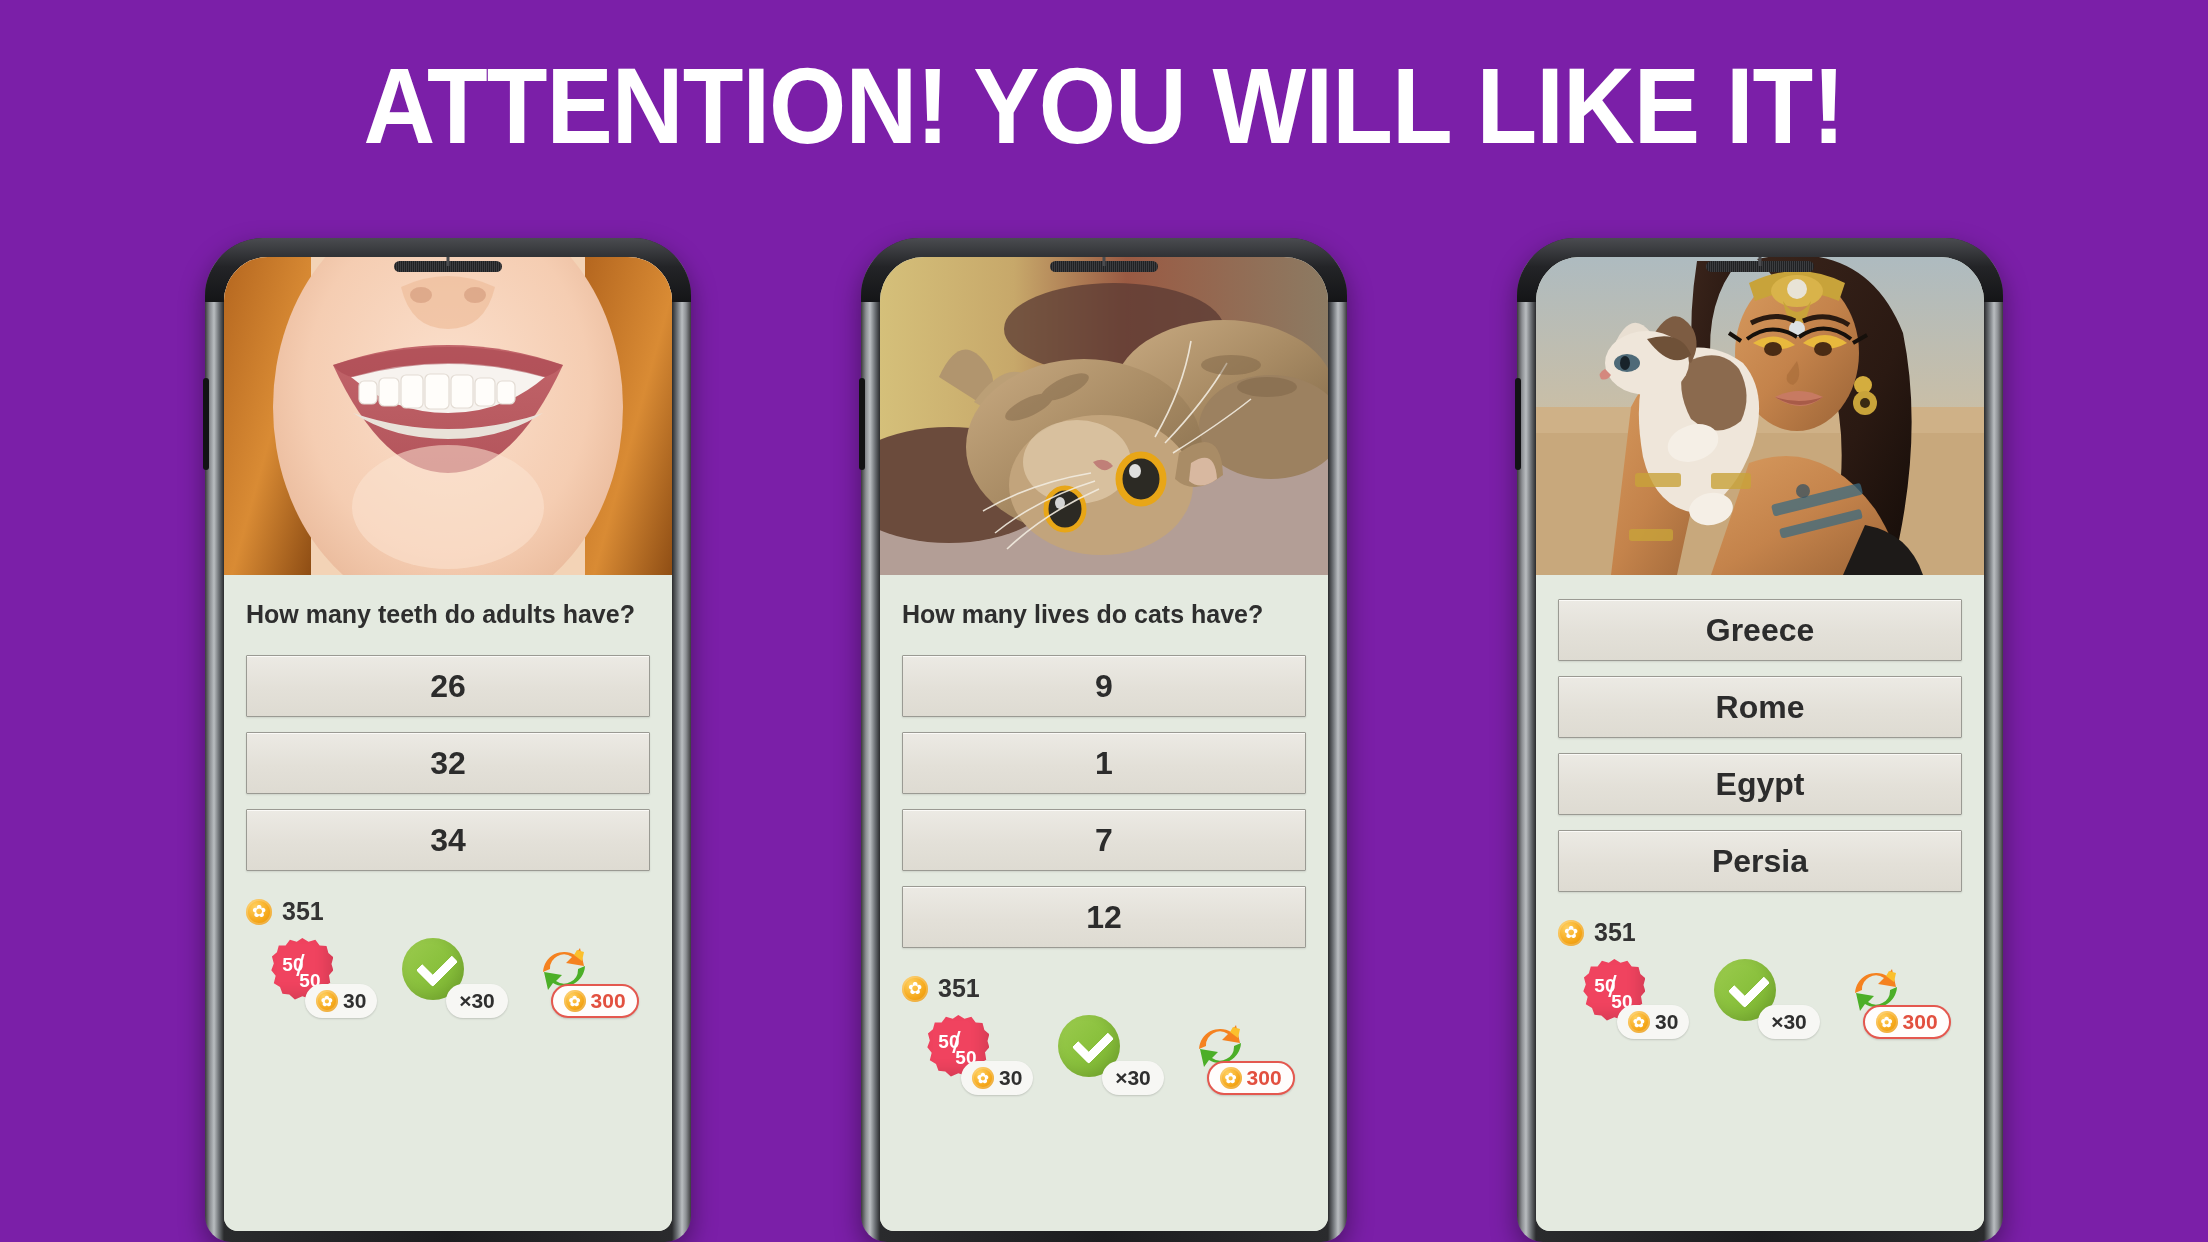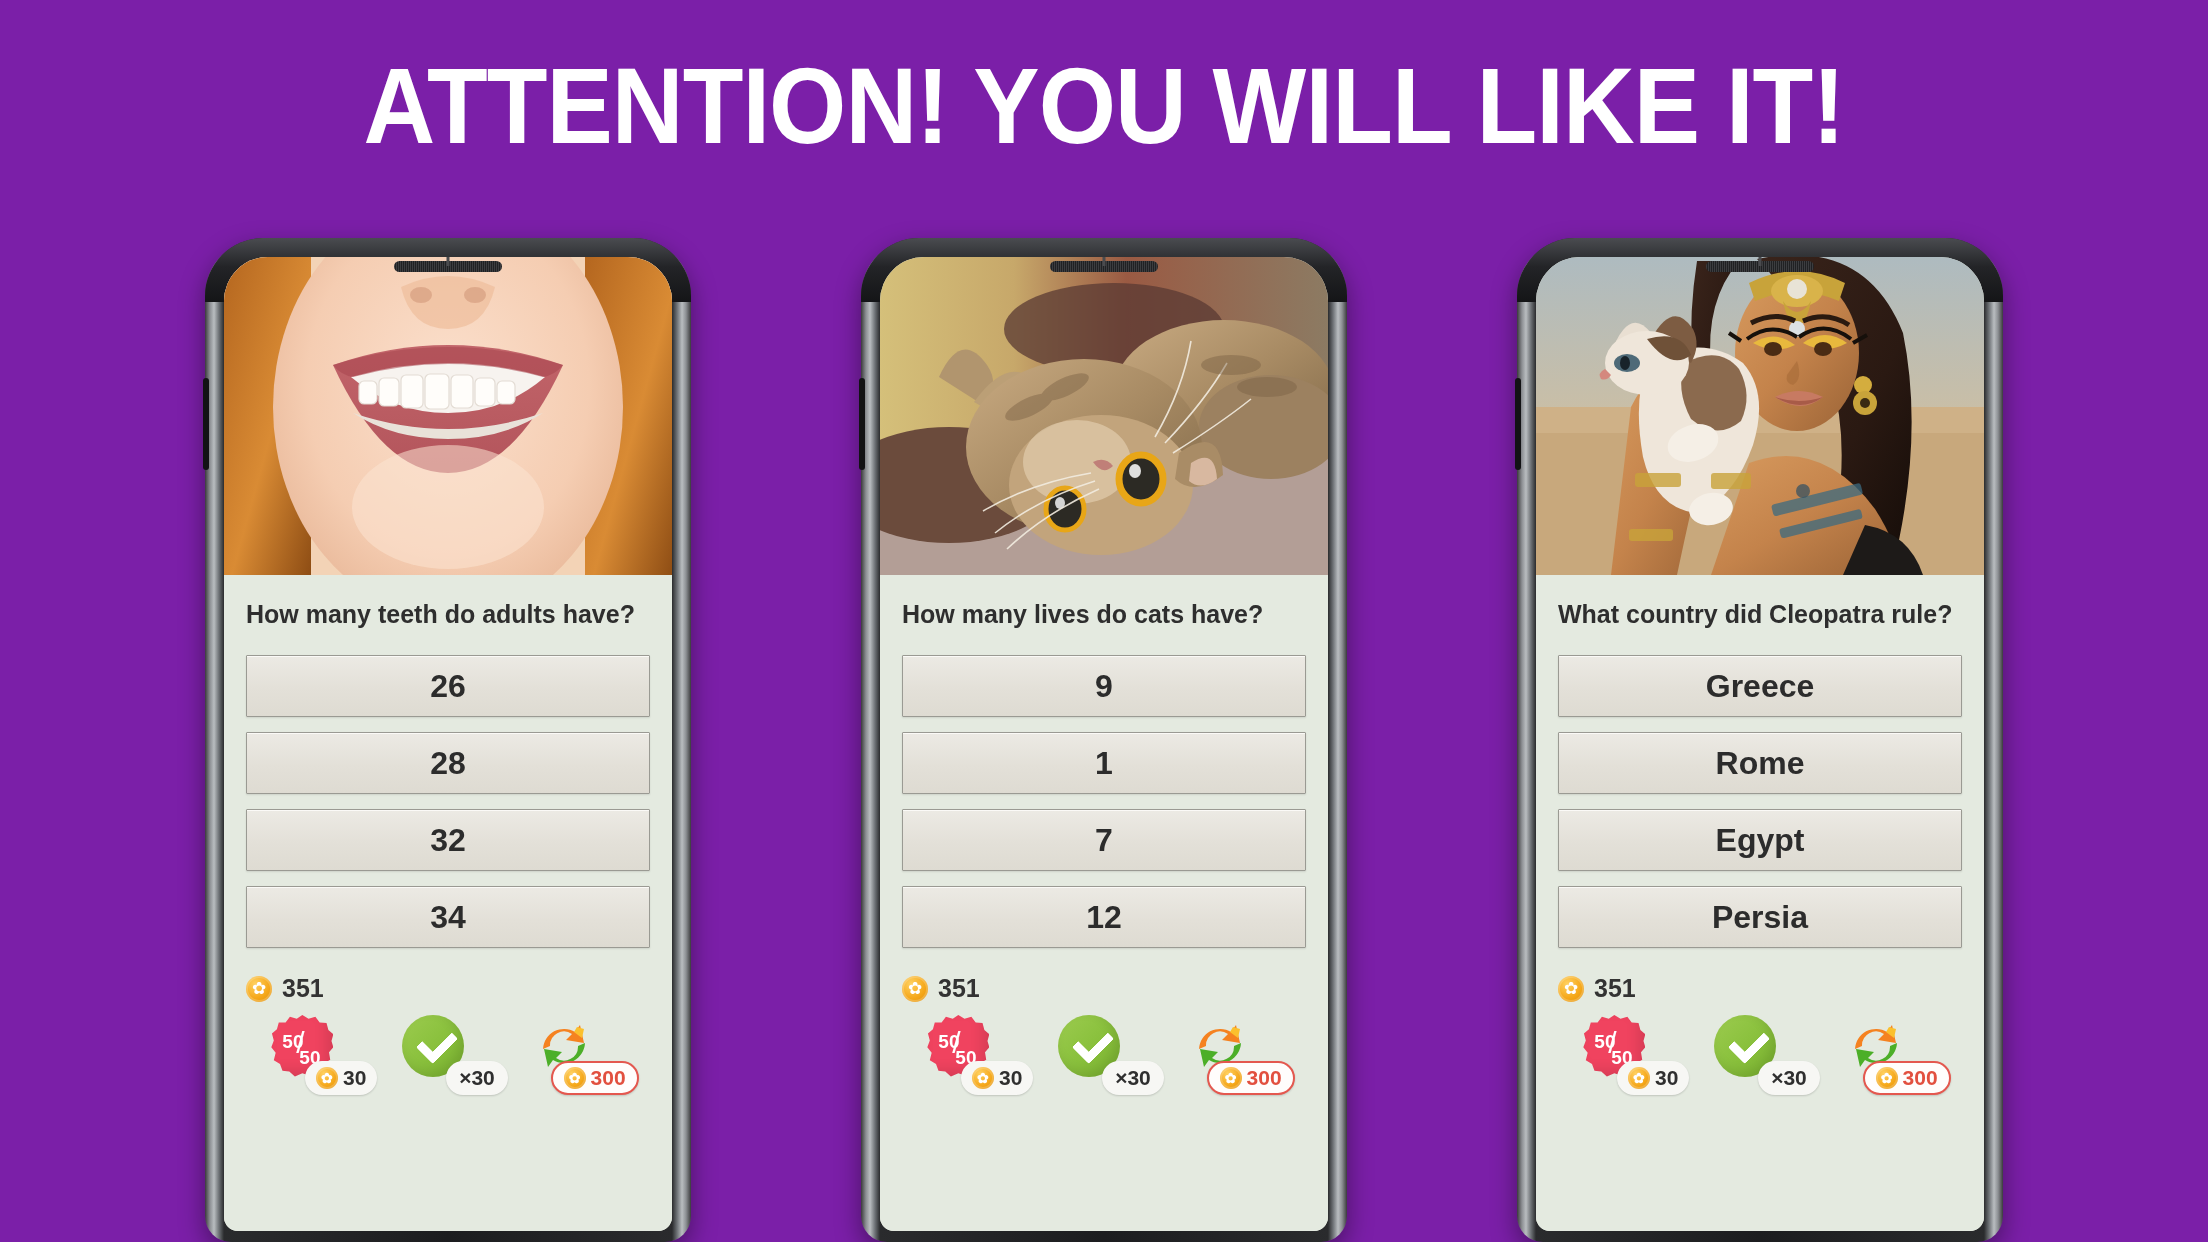--- a/index.html
+++ b/index.html
@@ -316,21 +316,20 @@
           <path d="M130 156 q95 32 190 0 q-40 26 -95 26 q-55 0 -95 -26Z" fill="#e9e2d9"></path>
           <path d="M110 108 q115 -36 230 0 q-8 10 -20 12 q-95 -26 -190 0 q-12 -2 -20 -12Z" fill="#a8464f" opacity="0.55"></path>
           <ellipse cx="225" cy="250" rx="96" ry="62" fill="#fbe3d1" opacity="0.55"></ellipse>
         </svg>
       </div>
 
       <div class="quiz">
         <div class="question">How many teeth do adults have?</div>
         <div class="answers">
           <div class="answer">26</div>
-          <div class="answer">28</div>
           <div class="answer">32</div>
           <div class="answer">34</div>
         </div>
 
         <div class="coin-row">
           <div class="coin">
               <span class="clover">✿</span>
             </div>
           <span class="coin-count">351</span>
         </div>
@@ -590,21 +589,20 @@
             <rect x="94" y="272" width="44" height="12" rx="3"></rect>
             <rect x="176" y="216" width="40" height="16" rx="3"></rect>
           </g>
           <circle cx="268" cy="234" r="7" fill="#2e4f63" opacity="0.7"></circle>
 
           <path d="M330 268 q44 8 58 50 l-80 0 Z" fill="#1d1a18"></path>
         </svg>
       </div>
 
       <div class="quiz">
-        <div class="question">What country did Cleopatra rule?</div>
         <div class="answers">
           <div class="answer">Greece</div>
           <div class="answer">Rome</div>
           <div class="answer">Egypt</div>
           <div class="answer">Persia</div>
         </div>
 
         <div class="coin-row">
           <div class="coin">
               <span class="clover">✿</span>

